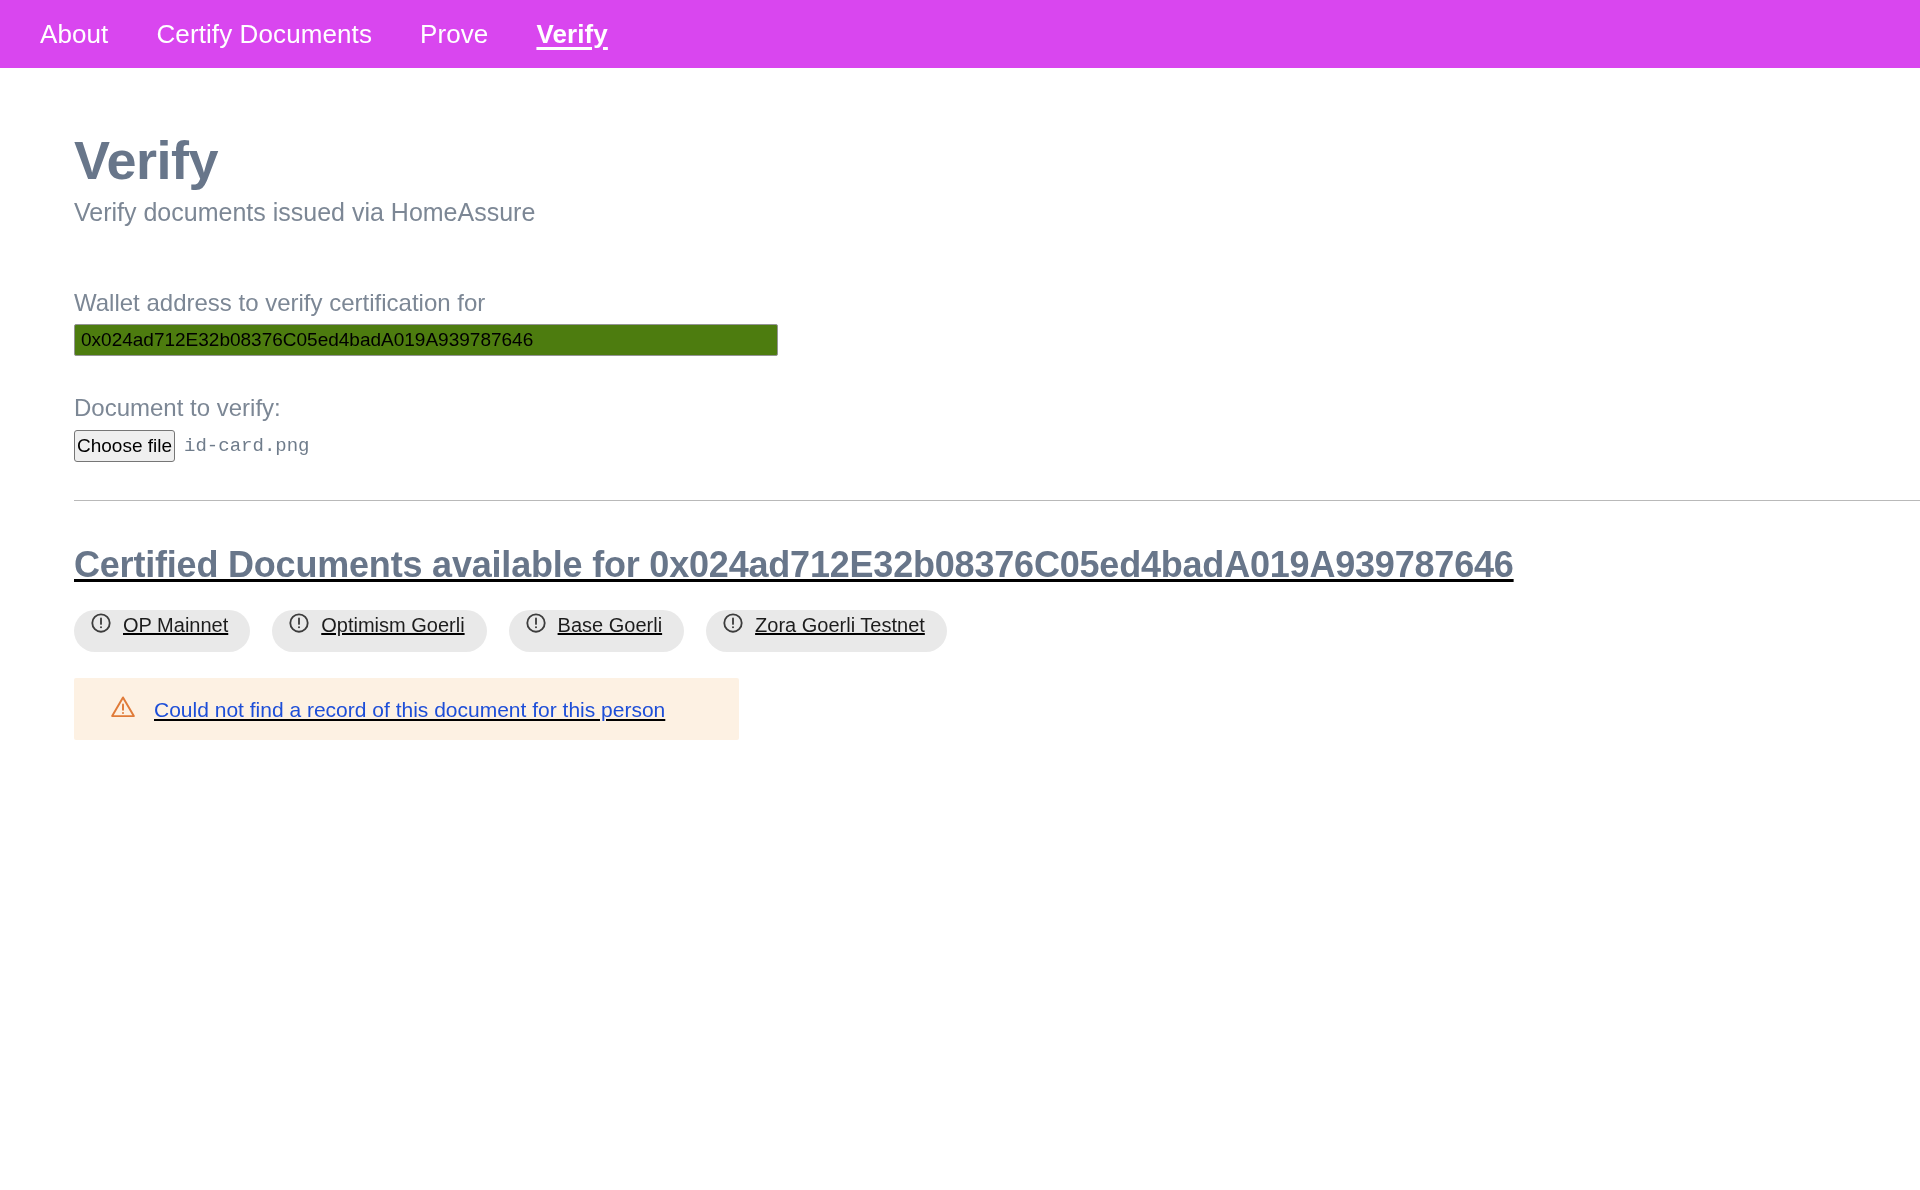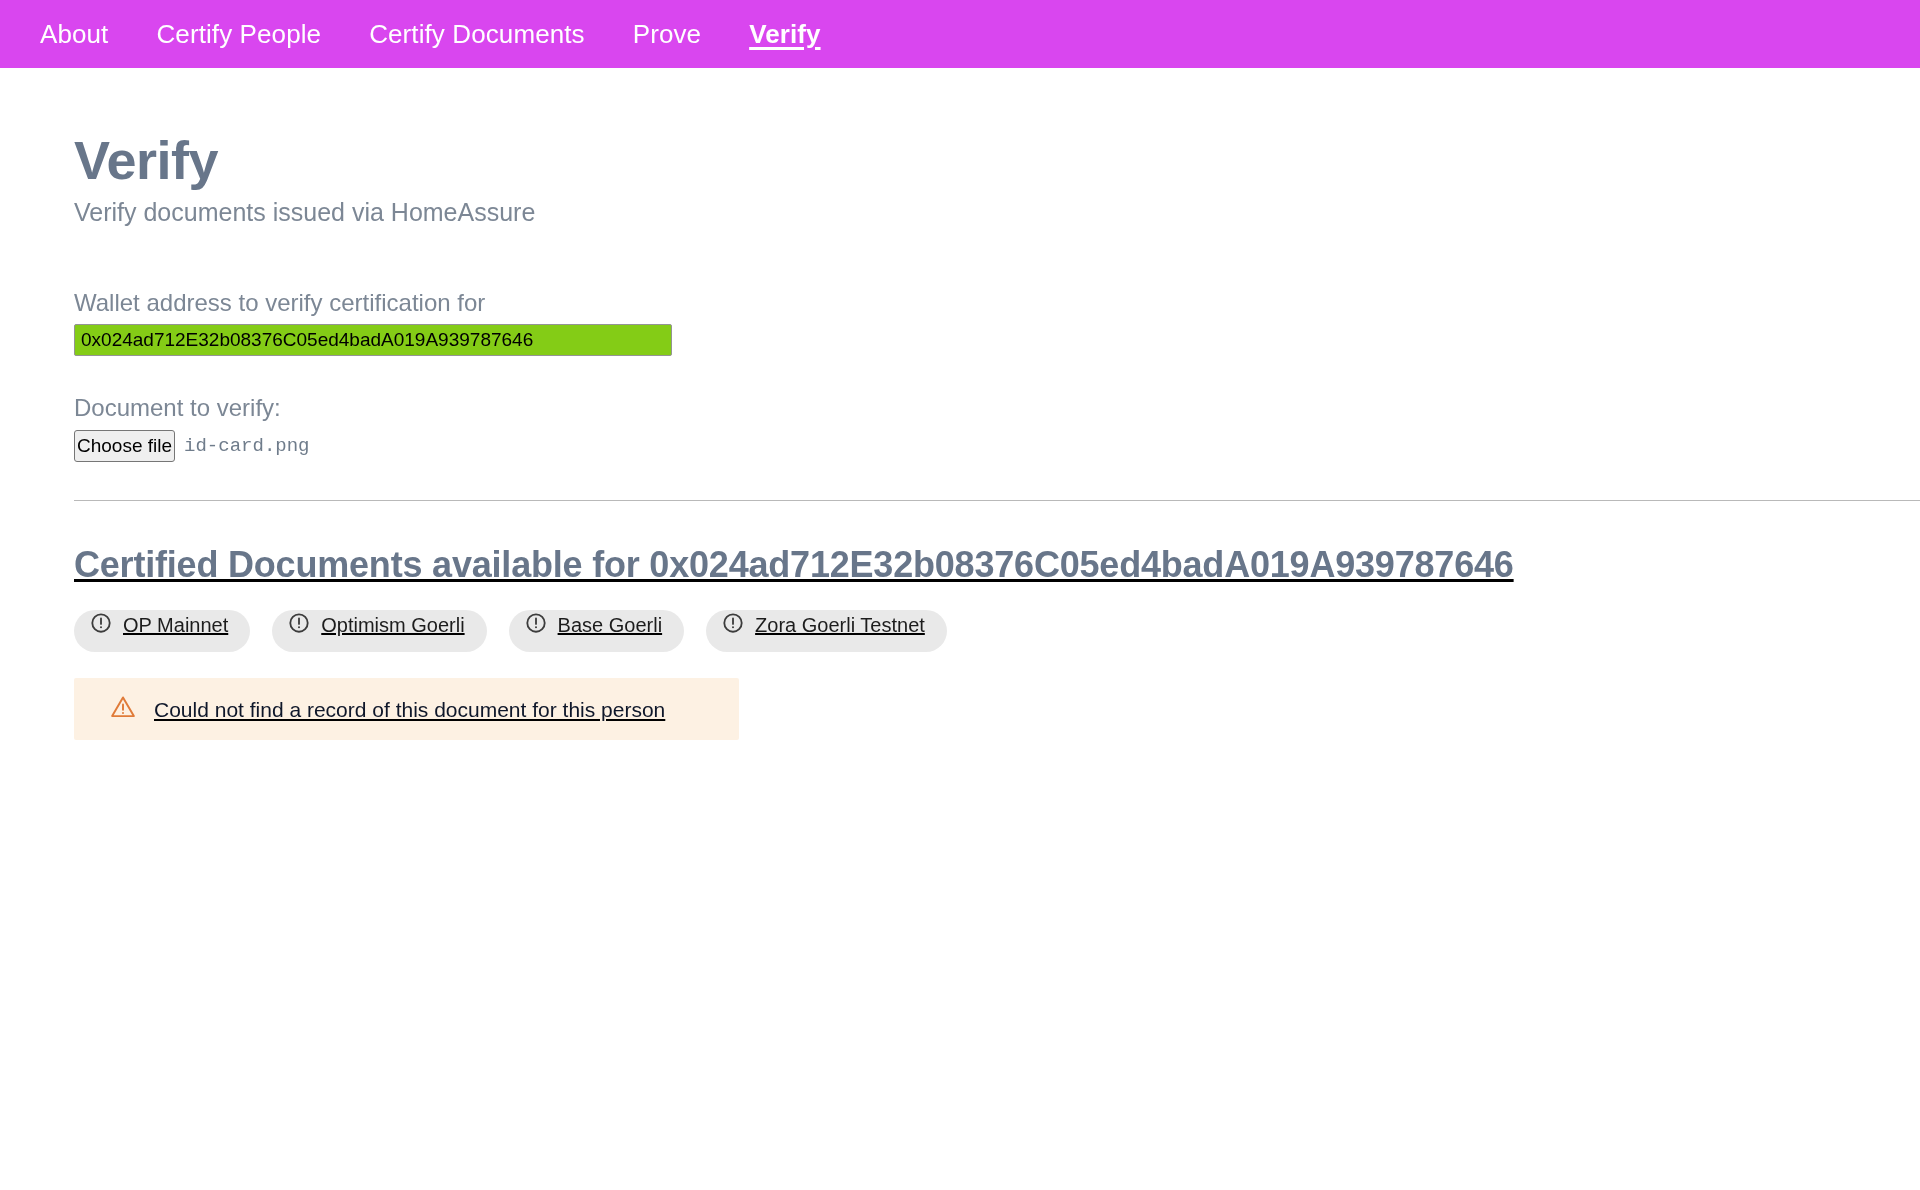--- a/index.html
+++ b/index.html
@@ -73,29 +73,29 @@
   .field-label {
     font-size: 24px;
     color: #7c8795;
     font-weight: 400;
     line-height: 1.2;
     margin-bottom: 7px;
     display: block;
   }
   .wallet-input {
     display: block;
-    width: 598px;
+    width: 704px;
     height: 32px;
     font-family: "Liberation Sans", sans-serif;
     font-size: 19px;
     color: #000000;
     padding: 2px 6px;
     border: 1px solid #949494;
     border-radius: 2px;
-    background: #84cc16;
+    background: #4d7c0f;
     outline: none;
   }
 
   .file-block { margin-top: 38px; }
   .file-row {
     display: flex;
     align-items: center;
     gap: 9px;
     margin-top: 6px;
   }
@@ -166,30 +166,29 @@
     height: 62px;
     display: flex;
     align-items: center;
     gap: 18px;
     padding: 0 24px 0 36px;
     border-radius: 2px;
   }
   .alert-icon { flex: 0 0 auto; display: block; }
   .alert-text {
     font-size: 21px;
-    color: #0f172a;
+    color: #1d4ed8;
     line-height: 1.2;
   }
 </style>
 </head>
 <body>
 
 <nav class="navbar">
   <div class="nav-item">About</div>
-  <div class="nav-item">Certify People</div>
   <div class="nav-item">Certify Documents</div>
   <div class="nav-item">Prove</div>
   <div class="nav-item active">Verify</div>
 </nav>
 
 <main class="page">
 
   <div class="content-pad">
     <h1 class="page-title">Verify</h1>
     <p class="page-subtitle">Verify documents issued via HomeAssure</p>

